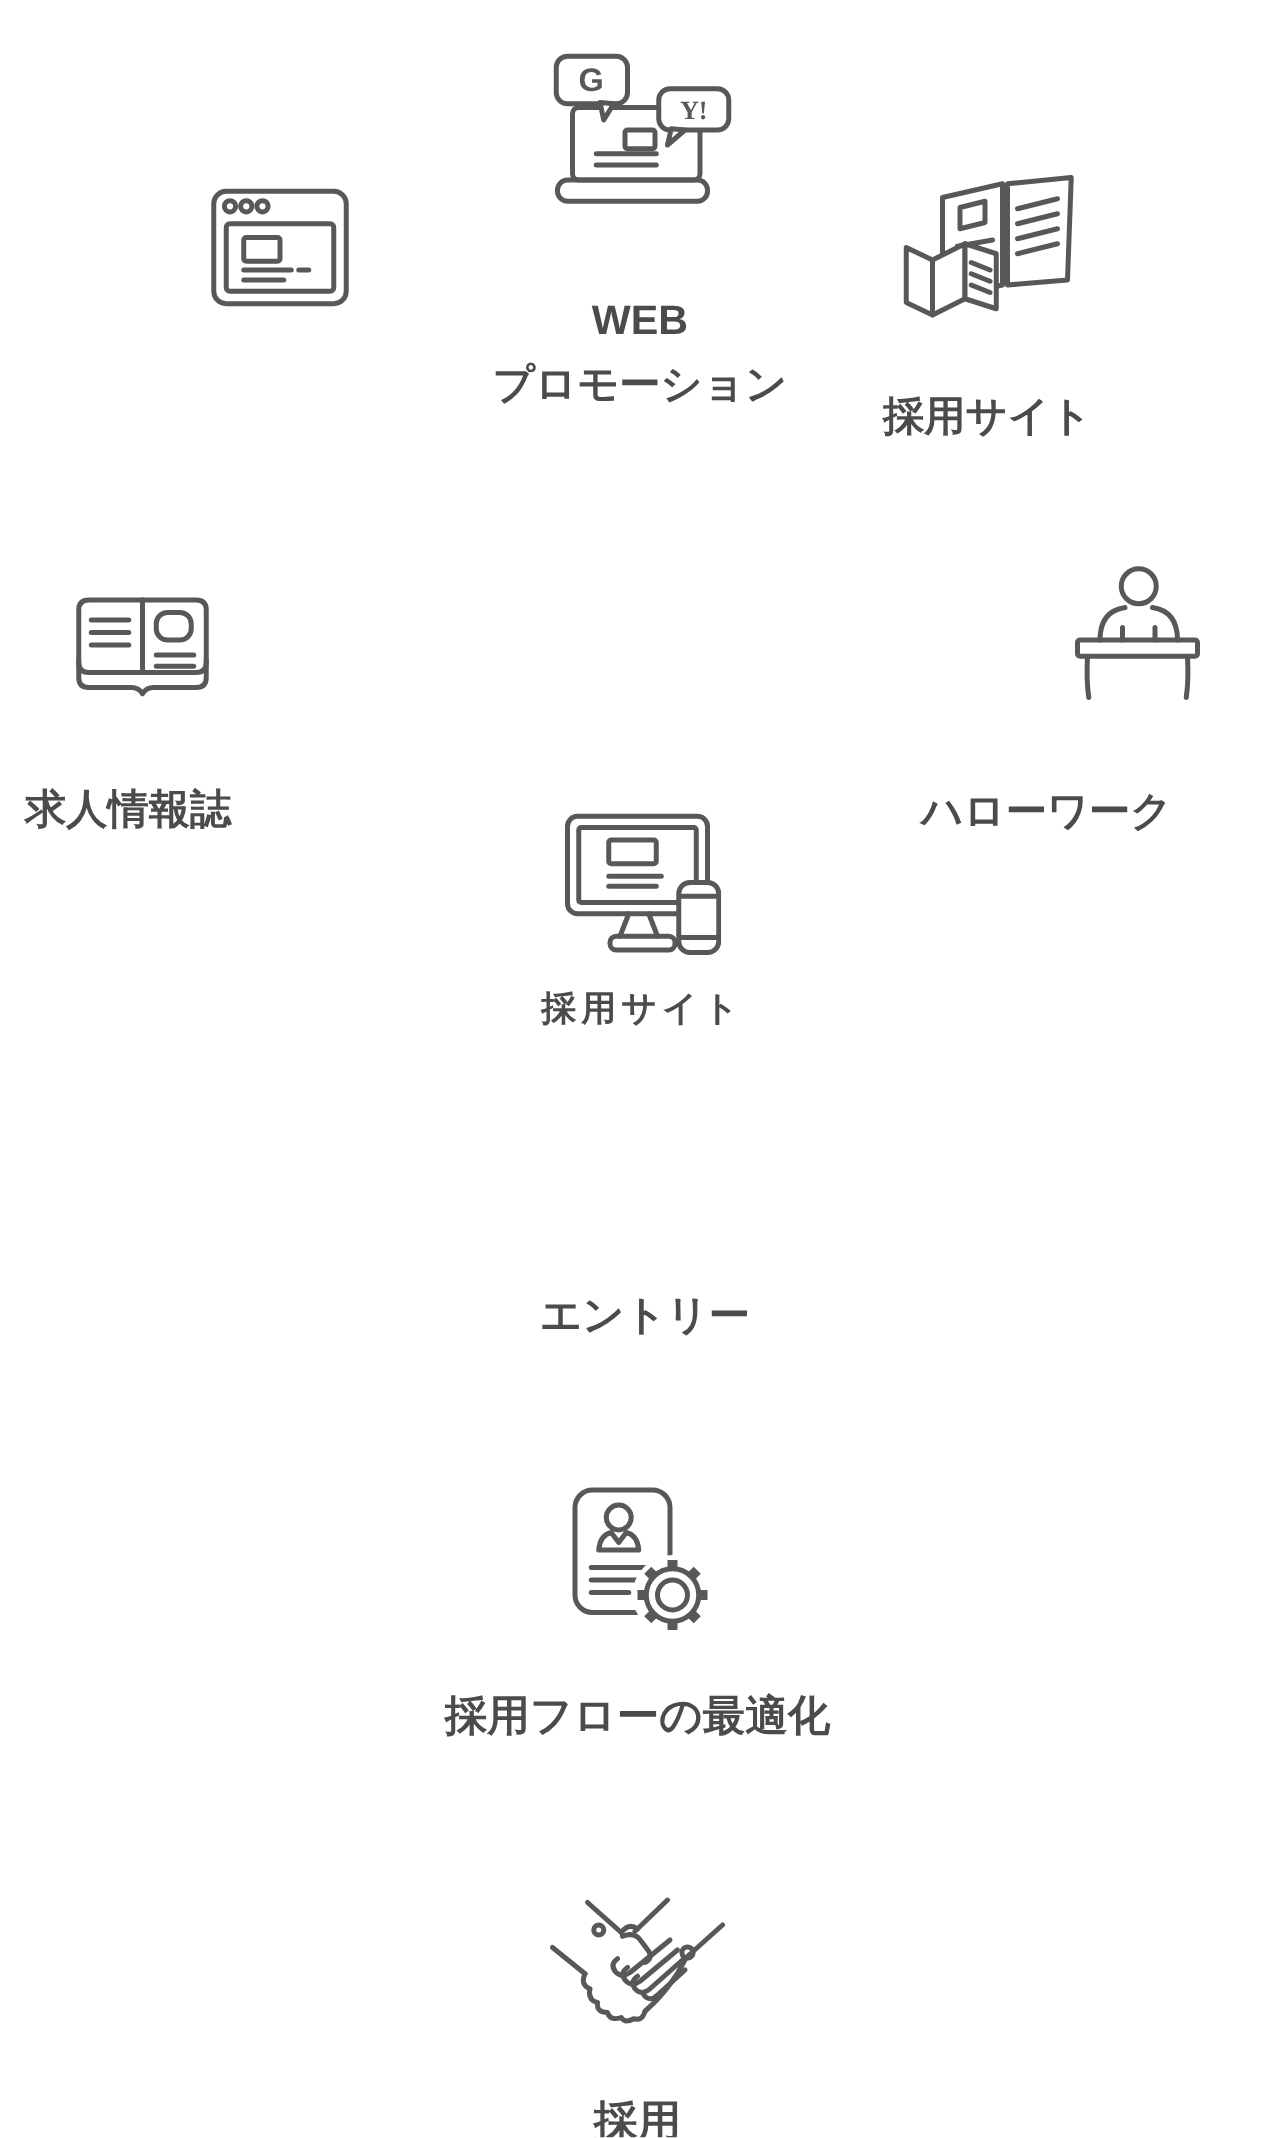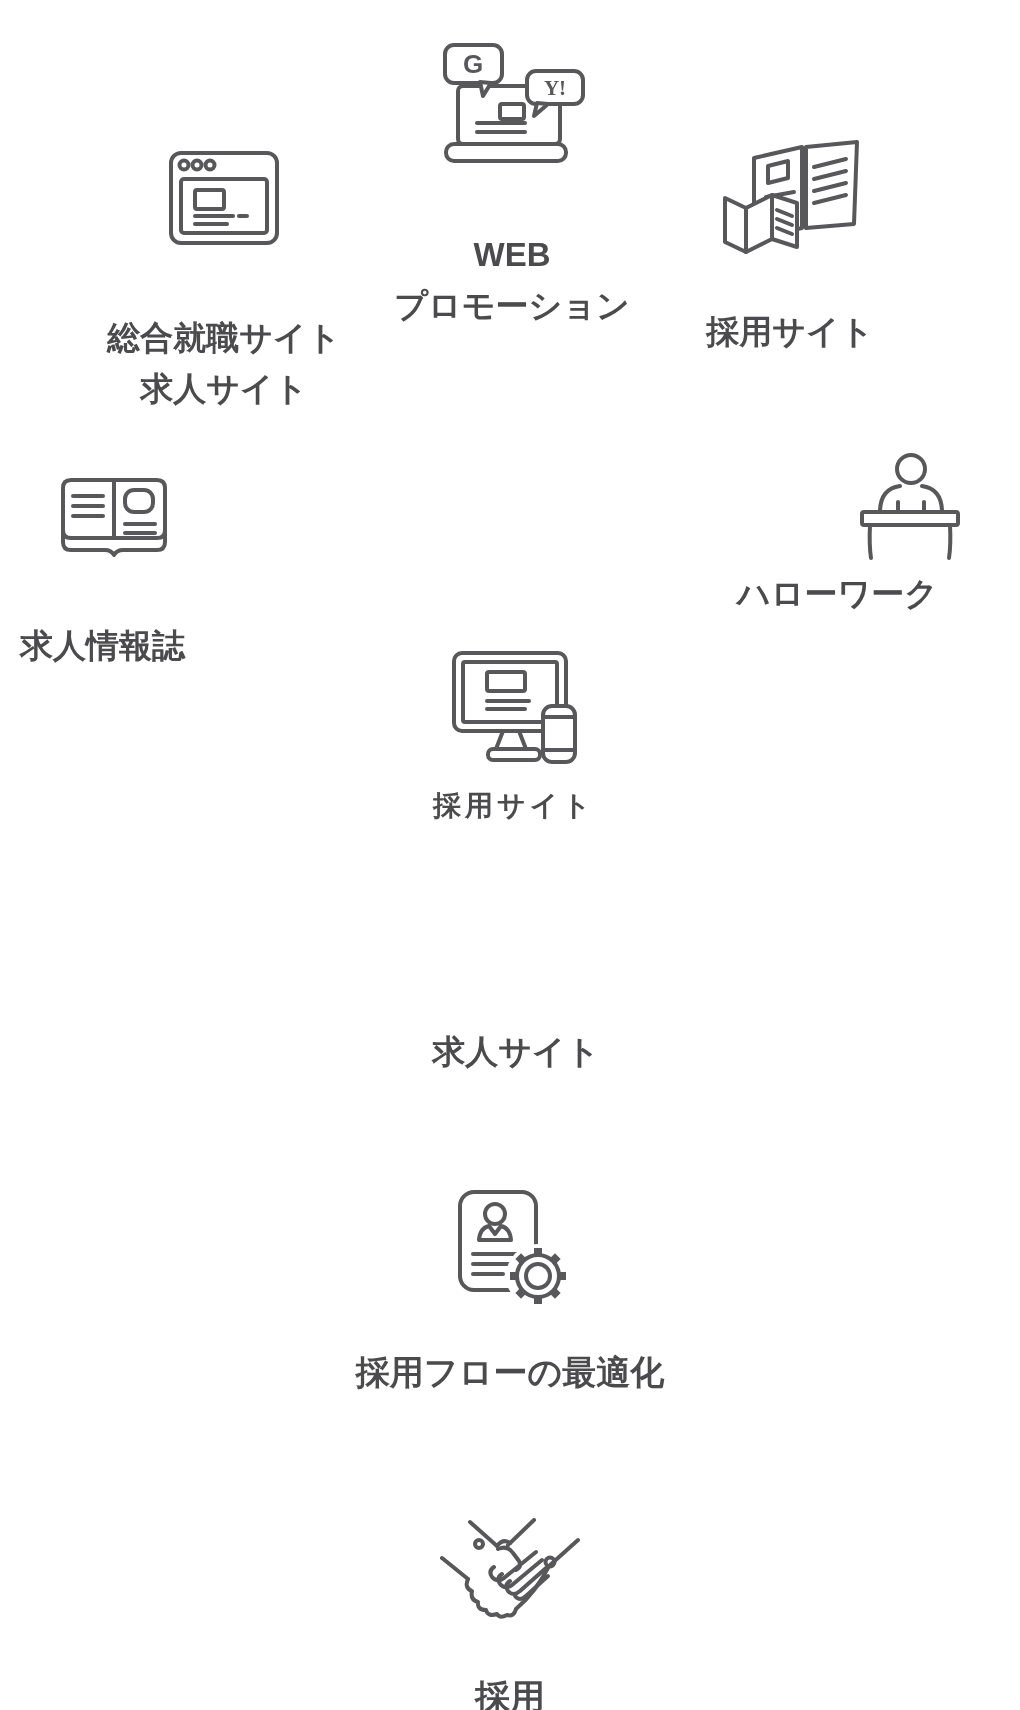--- a/index.html
+++ b/index.html
@@ -25,21 +25,21 @@
   .n-webpromo .label { margin-top:60px; }
   .n-jobsites { left:84px;  top:150px; width:280px; }
   .n-jobsites .label { margin-top:62px; }
   .n-tools    { left:650px; top:140px; width:280px; }
   .n-tools .label { margin-top:44px; }
   .n-magazine { left:0px;   top:470px; width:205px; }
   .n-magazine .iconwrap { transform:translateX(11px); }
   .n-magazine .label { margin-top:56px; }
   .n-hellowork{ left:700px; top:452px; width:275px; }
   .n-hellowork .iconwrap { transform:translateX(72px); }
-  .n-hellowork .label { }
+  .n-hellowork .label { margin-top:54px; }
   .n-site     { left:374px; top:650px; width:280px; }
   .n-site .label { margin-top:16px; }
   .n-entry    { left:376px; top:1026px; width:280px; }
   .n-flowopt  { left:355px; top:1188px; width:310px; }
   .n-flowopt .label { margin-top:32px; font-size:34px; }
   .n-recruit  { left:370px; top:1518px; width:280px; }
   .n-recruit .label { margin-top:46px; font-size:35px; }
 </style>
 </head>
 <body>
@@ -75,24 +75,20 @@
         <circle class="st" cx="16" cy="15" r="4.5"></circle>
         <circle class="st" cx="29" cy="15" r="4.5"></circle>
         <circle class="st" cx="42" cy="15" r="4.5"></circle>
         <rect class="st" x="13" y="29" width="86" height="54" rx="3"></rect>
         <rect class="st" x="27" y="40" width="29" height="19" rx="2"></rect>
         <line class="st" x1="27" y1="66" x2="65" y2="66"></line>
         <line class="st" x1="71" y1="66" x2="79" y2="66"></line>
         <line class="st" x1="27" y1="74" x2="59" y2="74"></line>
       </svg>
     </span>
-    <div class="label">
-      <div>総合就職サイト</div>
-      <div>求人サイト</div>
-    </div>
   </div>
 
   <div class="node n-tools">
     <span class="iconwrap">
       <svg width="140" height="118" viewBox="0 0 140 118">
         <path class="st" d="M34,18 L82,7 L82,88 L34,98 Z"></path>
         <path class="st" d="M48,26 L68,21 L68,38 L48,43 Z"></path>
         <line class="st" x1="46" y1="57" x2="74" y2="52"></line>
         <path class="st" d="M86,7 L137,2 L134,84 L86,88 Z"></path>
         <line class="st" x1="94" y1="27" x2="126" y2="19"></line>
@@ -157,21 +153,21 @@
         <rect class="st" x="37" y="99" width="52" height="11" rx="5"></rect>
         <rect class="st wf" x="92" y="56" width="32" height="56" rx="9"></rect>
         <line class="st" x1="94" y1="67" x2="122" y2="67"></line>
         <line class="st" x1="94" y1="100" x2="122" y2="100"></line>
       </svg>
     </span>
     <div class="label big">採用サイト</div>
   </div>
 
   <div class="node n-entry">
-    <div class="label">求人サイト</div>
+    <div class="label">エントリー</div>
   </div>
 
   <div class="node n-flowopt">
     <span class="iconwrap">
       <svg width="114" height="122" viewBox="0 0 114 122">
         <rect class="st" x="7" y="4" width="76" height="98" rx="14"></rect>
         <circle class="st" cx="42" cy="26" r="10"></circle>
         <path class="st" d="M26,52 Q27,40 36,38 L42,46 L48,38 Q57,40 58,52 Z"></path>
         <line class="st" x1="20" y1="66" x2="64" y2="66"></line>
         <line class="st" x1="20" y1="76" x2="64" y2="76"></line>

